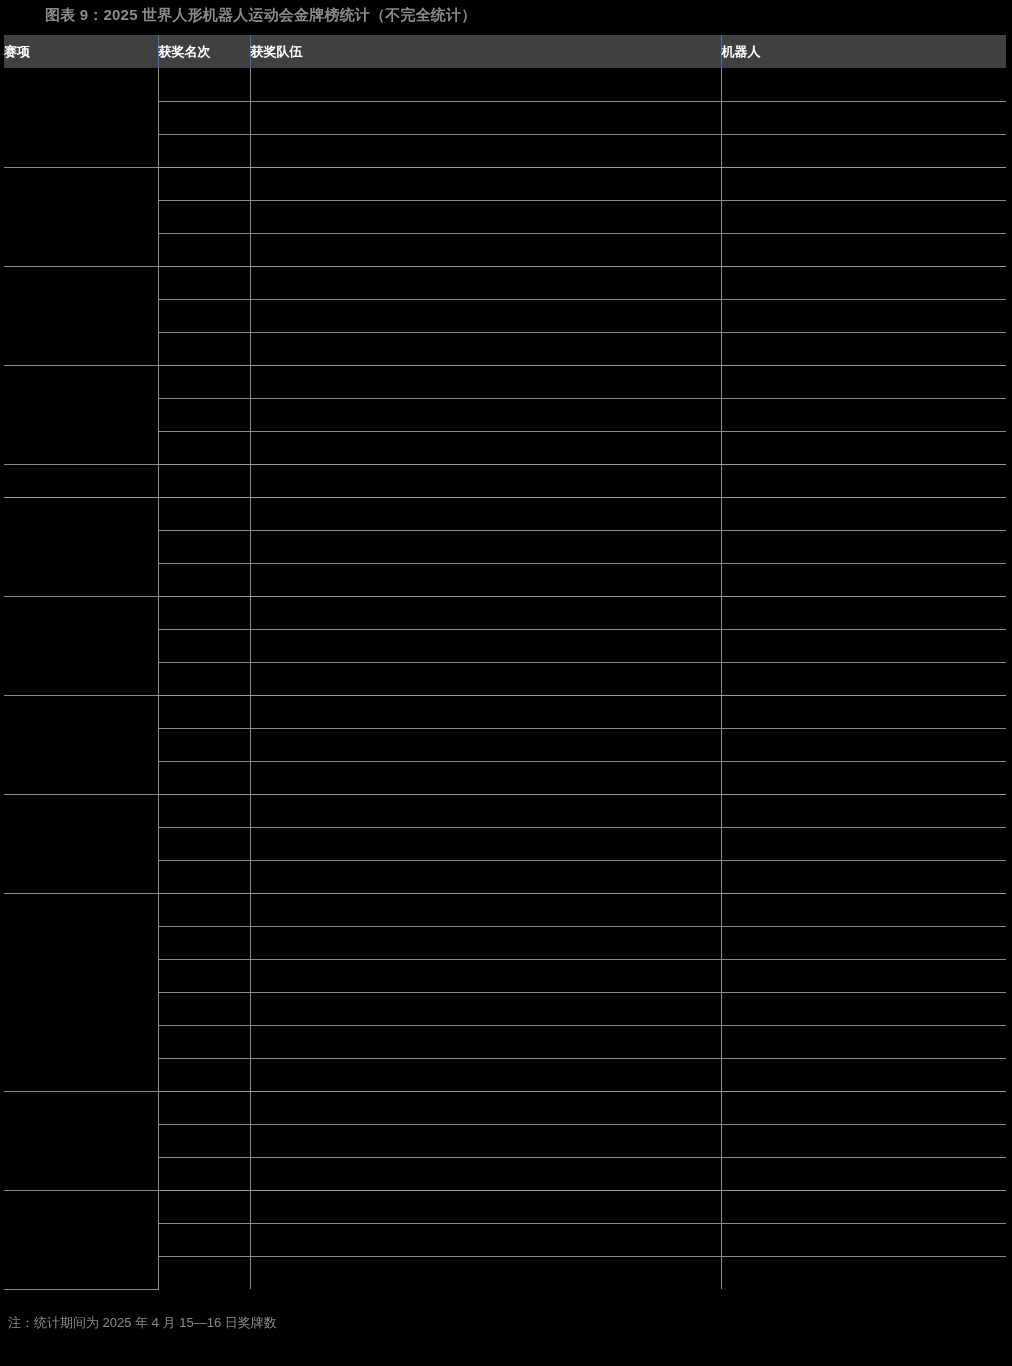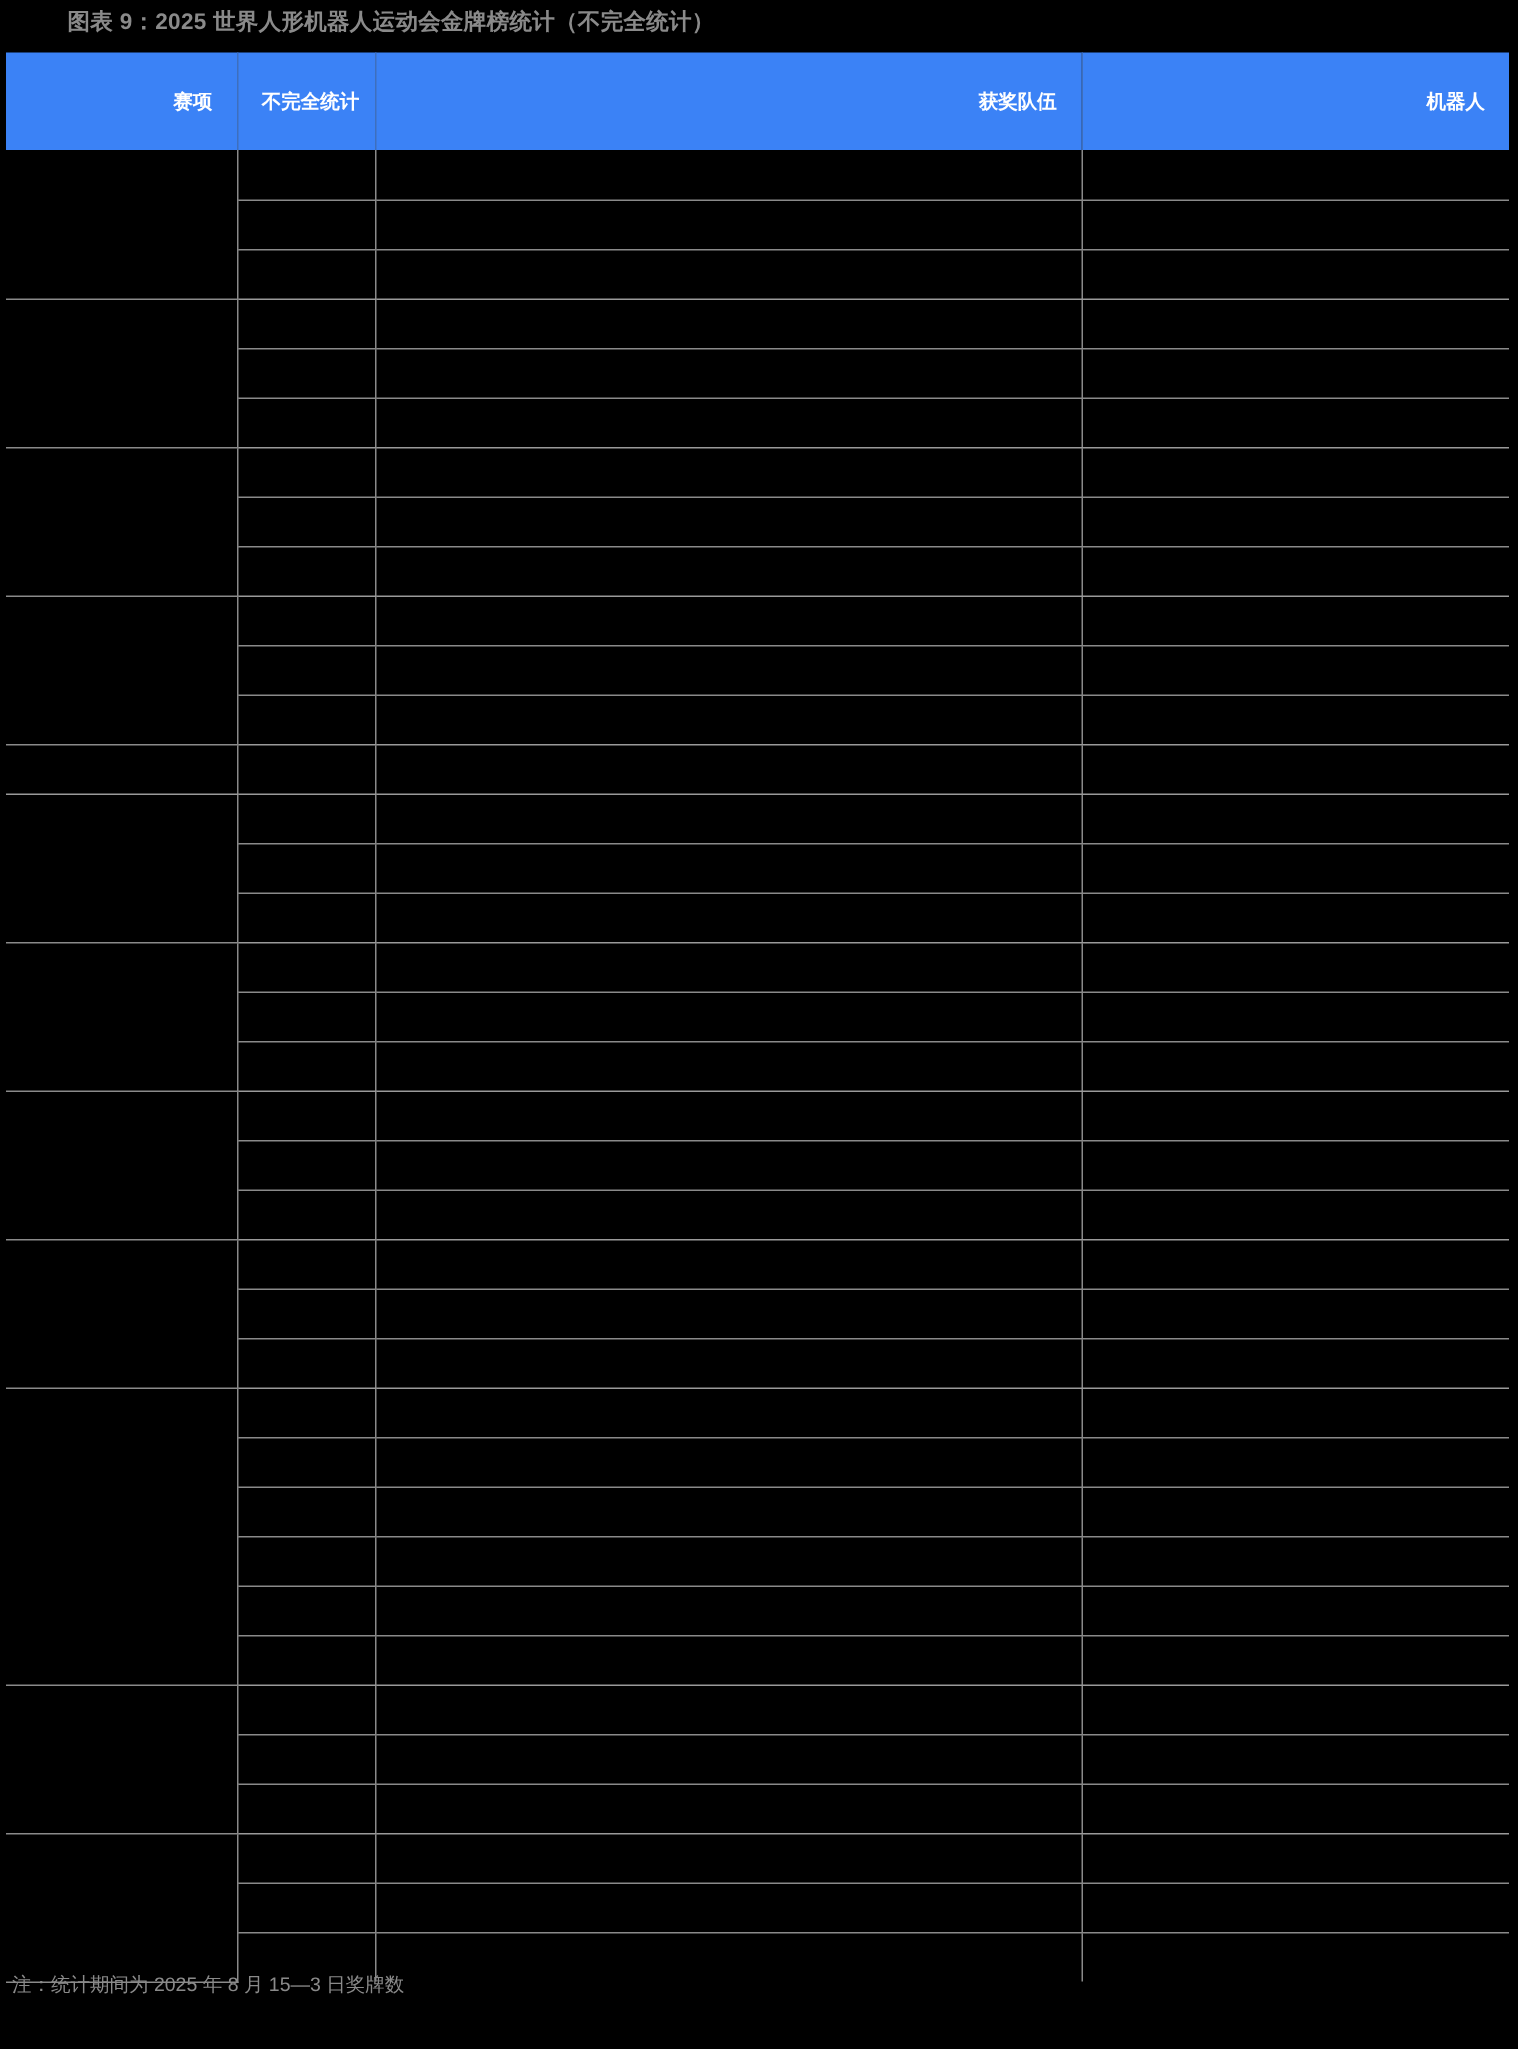--- a/index.html
+++ b/index.html
@@ -49,29 +49,29 @@
   }
 
   
   col.c-event  { width:154px; }
   col.c-rank   { width:92px;  }
   col.c-team   { width:471px; }
   col.c-robot  { width:285px; }
 
   
   thead th {
-    background:#3b82f6;
+    background:#404040;
     color:#ffffff;
     font-size:13px;
     font-weight:bold;
     height:33px;
     line-height:33px;
-    text-align:right;
+    text-align:left;
     vertical-align:middle;
-    padding:16px;
+    padding:0;
     border:none;
     border-right:1px solid #3e6fbd;
     white-space:nowrap;
   }
   thead th:last-child { border-right:none;margin-top:44px; }
 
   
   tbody td {
     height:33px;
     padding:0 6px;
@@ -128,21 +128,21 @@
   <table class="grid">
     <colgroup>
       <col class="c-event">
       <col class="c-rank">
       <col class="c-team">
       <col class="c-robot">
     </colgroup>
     <thead>
       <tr>
         <th>赛项</th>
-        <th>不完全统计</th>
+        <th>获奖名次</th>
         <th>获奖队伍</th>
         <th>机器人</th>
       </tr>
     </thead>
     <tbody id="table-body">
         <tr>
           <td class="col-event" rowspan="3"></td>
           <td class="col-rank"></td>
           <td class="col-team"></td>
           <td class="col-robot"></td>
@@ -336,14 +336,14 @@
         <tr class="inner group-end last-row">
           <td class="col-rank"></td>
           <td class="col-team"></td>
           <td class="col-robot"></td>
         </tr>
       </tbody>
   </table>
 </div>
 
 <div class="notes">
-  <div>注：统计期间为 2025 年 8 月 15—3 日奖牌数</div>
+  <div>注：统计期间为 2025 年 4 月 15—16 日奖牌数</div>
 </div>
 
 </body></html>

